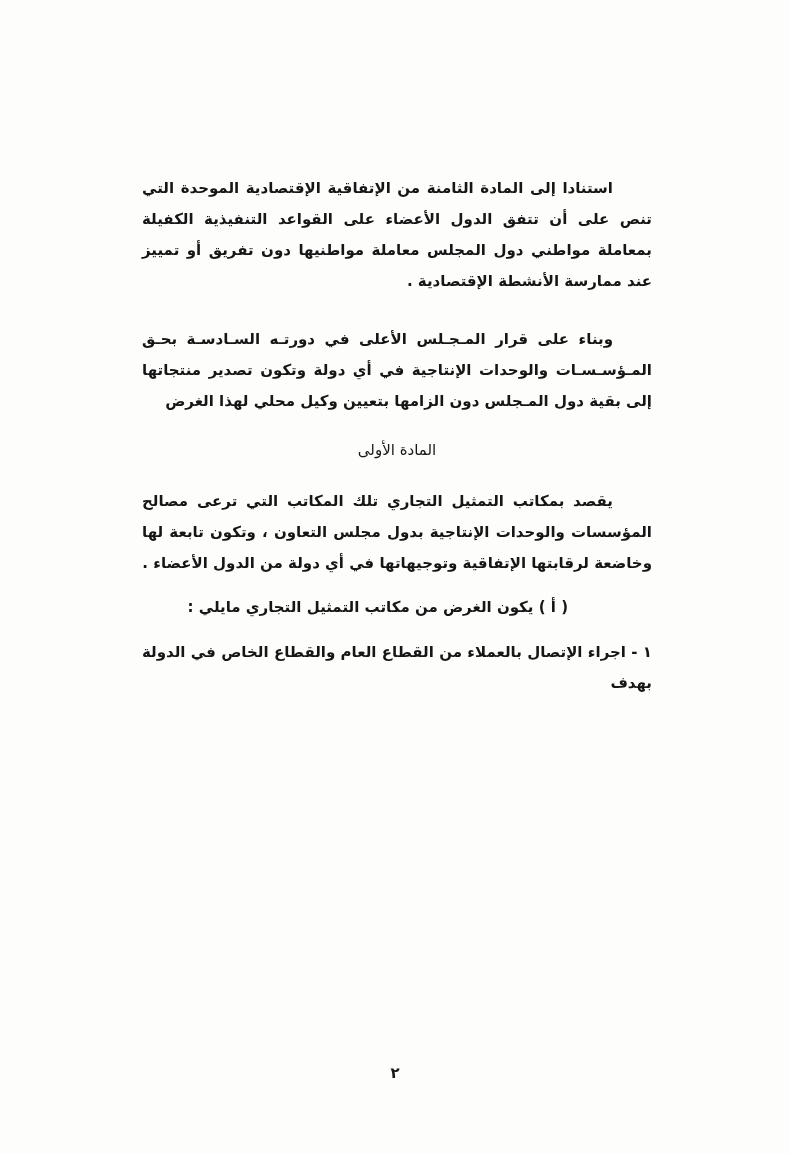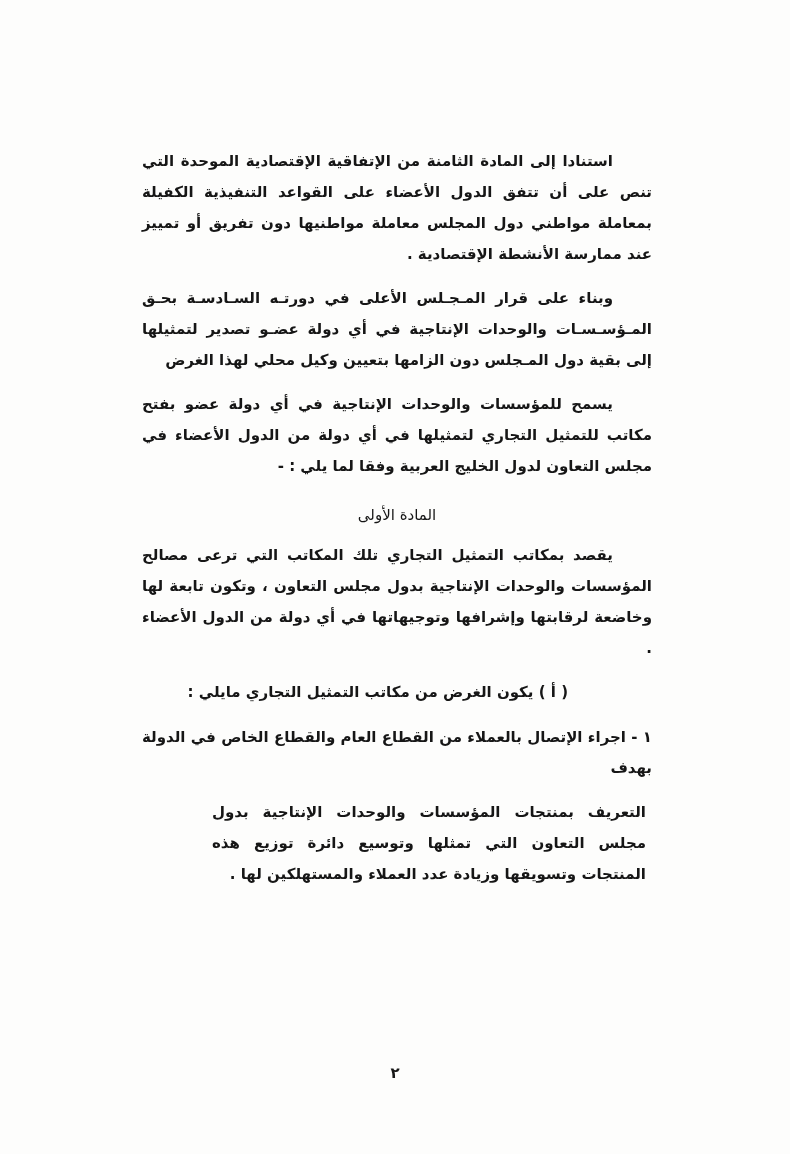--- a/index.html
+++ b/index.html
@@ -27,20 +27,21 @@
   .para {
     font-size: 15px;
     font-weight: bold;
     line-height: 31px;
     text-align: justify;
     text-align-last: right;
     margin: 0 0 13px 0;
   }
   .indent-first {
     text-indent: 2.6em;
+    margin-top: 27px;
   }
   .heading {
     font-size: 15px;
     font-weight: normal;
     text-align: center;
     margin: 24px 0 16px 0;
   }
   .heading-gap {
     margin-top: 52px;
   }
@@ -66,31 +67,29 @@
   }
 </style>
 </head>
 <body>
 
 <div class="sheet">
   <div class="content">
 
     <p class="para indent-first">استنادا إلى المادة الثامنة من الإتفاقية الإقتصادية الموحدة التي تنص على أن تتفق الدول الأعضاء على القواعد التنفيذية الكفيلة بمعاملة مواطني دول المجلس معاملة مواطنيها دون تفريق أو تمييز عند ممارسة الأنشطة الإقتصادية .</p>
 
-    <p class="para indent-first">وبناء على قرار المـجـلس الأعلى في دورتـه السـادسـة بحـق المـؤسـسـات والوحدات الإنتاجية في أي دولة عضـو تصدير لتمثيلها إلى بقية دول المـجلس دون الزامها بتعيين وكيل محلي لهذا الغرض</p>
+    <p class="para indent-first">وبناء على قرار المـجـلس الأعلى في دورتـه السـادسـة بحـق المـؤسـسـات والوحدات الإنتاجية في أي دولة وتكون تصدير منتجاتها إلى بقية دول المـجلس دون الزامها بتعيين وكيل محلي لهذا الغرض</p>
 
-    <p class="para indent-first">يسمح للمؤسسات والوحدات الإنتاجية في أي دولة عضو بفتح مكاتب للتمثيل التجاري لتمثيلها في أي دولة من الدول الأعضاء في مجلس التعاون لدول الخليج العربية وفقا لما يلي : -</p>
 
     <h2 class="heading">المادة الأولى</h2>
 
-    <p class="para indent-first">يقصد بمكاتب التمثيل التجاري تلك المكاتب التي ترعى مصالح المؤسسات والوحدات الإنتاجية بدول مجلس التعاون ، وتكون تابعة لها وخاضعة لرقابتها وإشرافها وتوجيهاتها في أي دولة من الدول الأعضاء .</p>
+    <p class="para indent-first">يقصد بمكاتب التمثيل التجاري تلك المكاتب التي ترعى مصالح المؤسسات والوحدات الإنتاجية بدول مجلس التعاون ، وتكون تابعة لها وخاضعة لرقابتها الإتفاقية وتوجيهاتها في أي دولة من الدول الأعضاء .</p>
 
 
     <p class="para clause-a">( أ ) يكون الغرض من مكاتب التمثيل التجاري مايلي :</p>
 
     <p class="para numbered">١ - اجراء الإتصال بالعملاء من القطاع العام والقطاع الخاص في الدولة بهدف</p>
 
-    <p class="para sub-block">التعريف بمنتجات المؤسسات والوحدات الإنتاجية بدول مجلس التعاون التي تمثلها وتوسيع دائرة توزيع هذه المنتجات وتسويقها وزيادة عدد العملاء والمستهلكين لها .</p>
 
   </div>
 
   <div class="page-number">٢</div>
 </div>
 
 </body></html>

